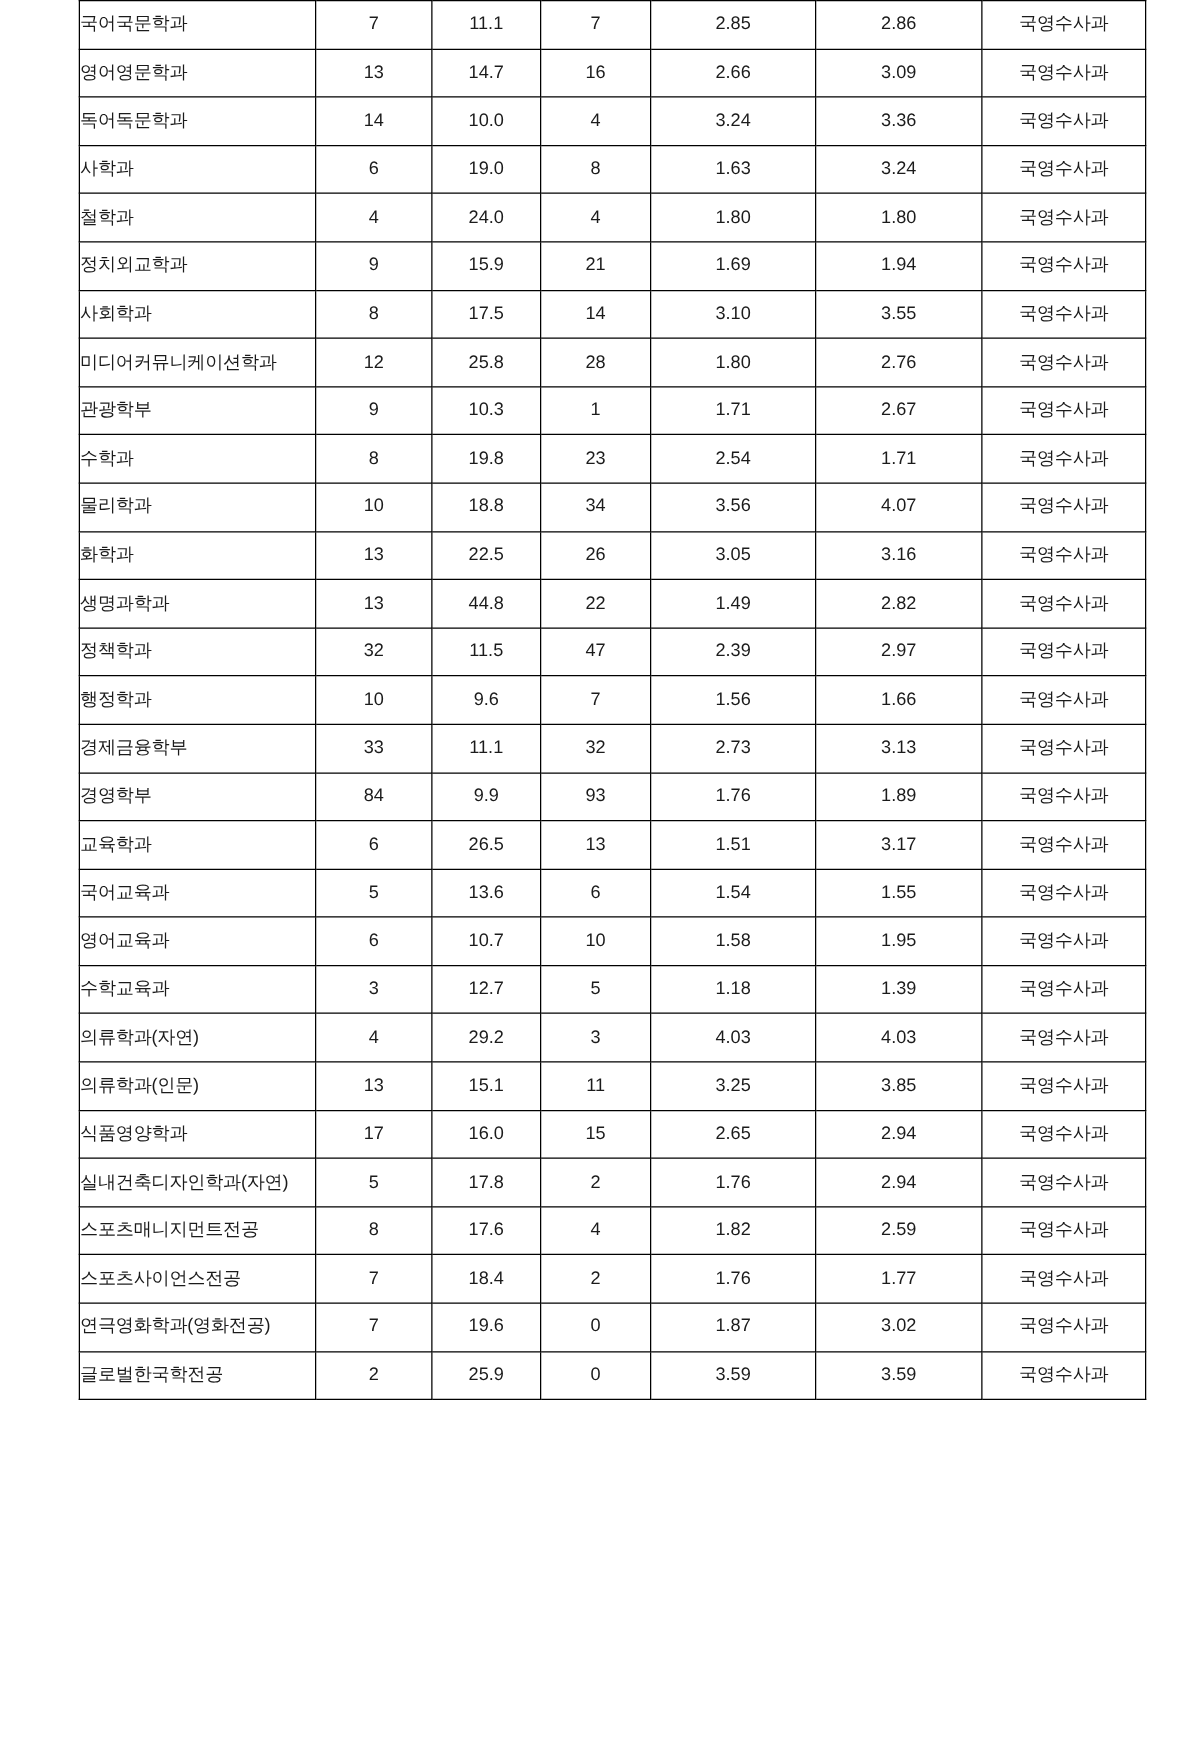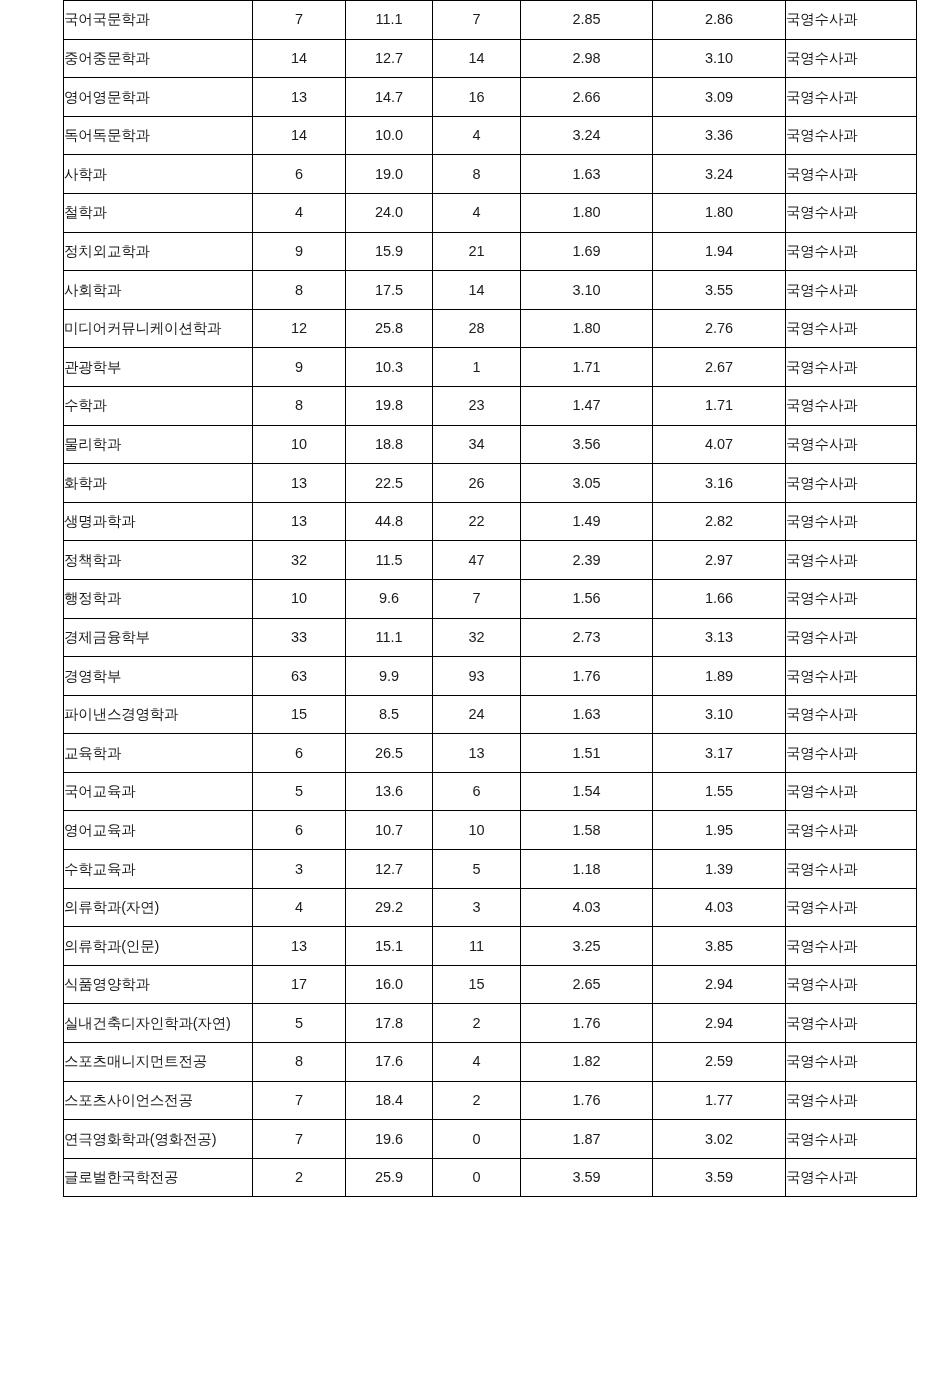--- a/index.html
+++ b/index.html
@@ -56,20 +56,21 @@
 
   td.dept {
     text-align: left;
     padding-left: 9px;
     letter-spacing: -0.2px;
   }
   td.num {
     text-align: center;
   }
   td.subj {
+    text-align: center;
     letter-spacing: -0.2px;
   }
 </style>
 </head>
 <body>
 
 <div id="page">
   <div id="table-wrap">
     <table class="data-table">
       <colgroup>
@@ -85,29 +86,20 @@
           <tr>
             <td class="dept">국어국문학과</td>
             <td class="num">7</td>
             <td class="num">11.1</td>
             <td class="num">7</td>
             <td class="num">2.85</td>
             <td class="num">2.86</td>
             <td class="subj">국영수사과</td>
           </tr>
           <tr>
-            <td class="dept">중어중문학과</td>
-            <td class="num">14</td>
-            <td class="num">12.7</td>
-            <td class="num">14</td>
-            <td class="num">2.98</td>
-            <td class="num">3.10</td>
-            <td class="subj">국영수사과</td>
-          </tr>
-          <tr>
             <td class="dept">영어영문학과</td>
             <td class="num">13</td>
             <td class="num">14.7</td>
             <td class="num">16</td>
             <td class="num">2.66</td>
             <td class="num">3.09</td>
             <td class="subj">국영수사과</td>
           </tr>
           <tr>
             <td class="dept">독어독문학과</td>
@@ -170,21 +162,21 @@
             <td class="num">1</td>
             <td class="num">1.71</td>
             <td class="num">2.67</td>
             <td class="subj">국영수사과</td>
           </tr>
           <tr>
             <td class="dept">수학과</td>
             <td class="num">8</td>
             <td class="num">19.8</td>
             <td class="num">23</td>
-            <td class="num">1.47</td>
+            <td class="num">2.54</td>
             <td class="num">1.71</td>
             <td class="subj">국영수사과</td>
           </tr>
           <tr>
             <td class="dept">물리학과</td>
             <td class="num">10</td>
             <td class="num">18.8</td>
             <td class="num">34</td>
             <td class="num">3.56</td>
             <td class="num">4.07</td>
@@ -230,34 +222,25 @@
             <td class="dept">경제금융학부</td>
             <td class="num">33</td>
             <td class="num">11.1</td>
             <td class="num">32</td>
             <td class="num">2.73</td>
             <td class="num">3.13</td>
             <td class="subj">국영수사과</td>
           </tr>
           <tr>
             <td class="dept">경영학부</td>
-            <td class="num">63</td>
+            <td class="num">84</td>
             <td class="num">9.9</td>
             <td class="num">93</td>
             <td class="num">1.76</td>
             <td class="num">1.89</td>
-            <td class="subj">국영수사과</td>
-          </tr>
-          <tr>
-            <td class="dept">파이낸스경영학과</td>
-            <td class="num">15</td>
-            <td class="num">8.5</td>
-            <td class="num">24</td>
-            <td class="num">1.63</td>
-            <td class="num">3.10</td>
             <td class="subj">국영수사과</td>
           </tr>
           <tr>
             <td class="dept">교육학과</td>
             <td class="num">6</td>
             <td class="num">26.5</td>
             <td class="num">13</td>
             <td class="num">1.51</td>
             <td class="num">3.17</td>
             <td class="subj">국영수사과</td>

